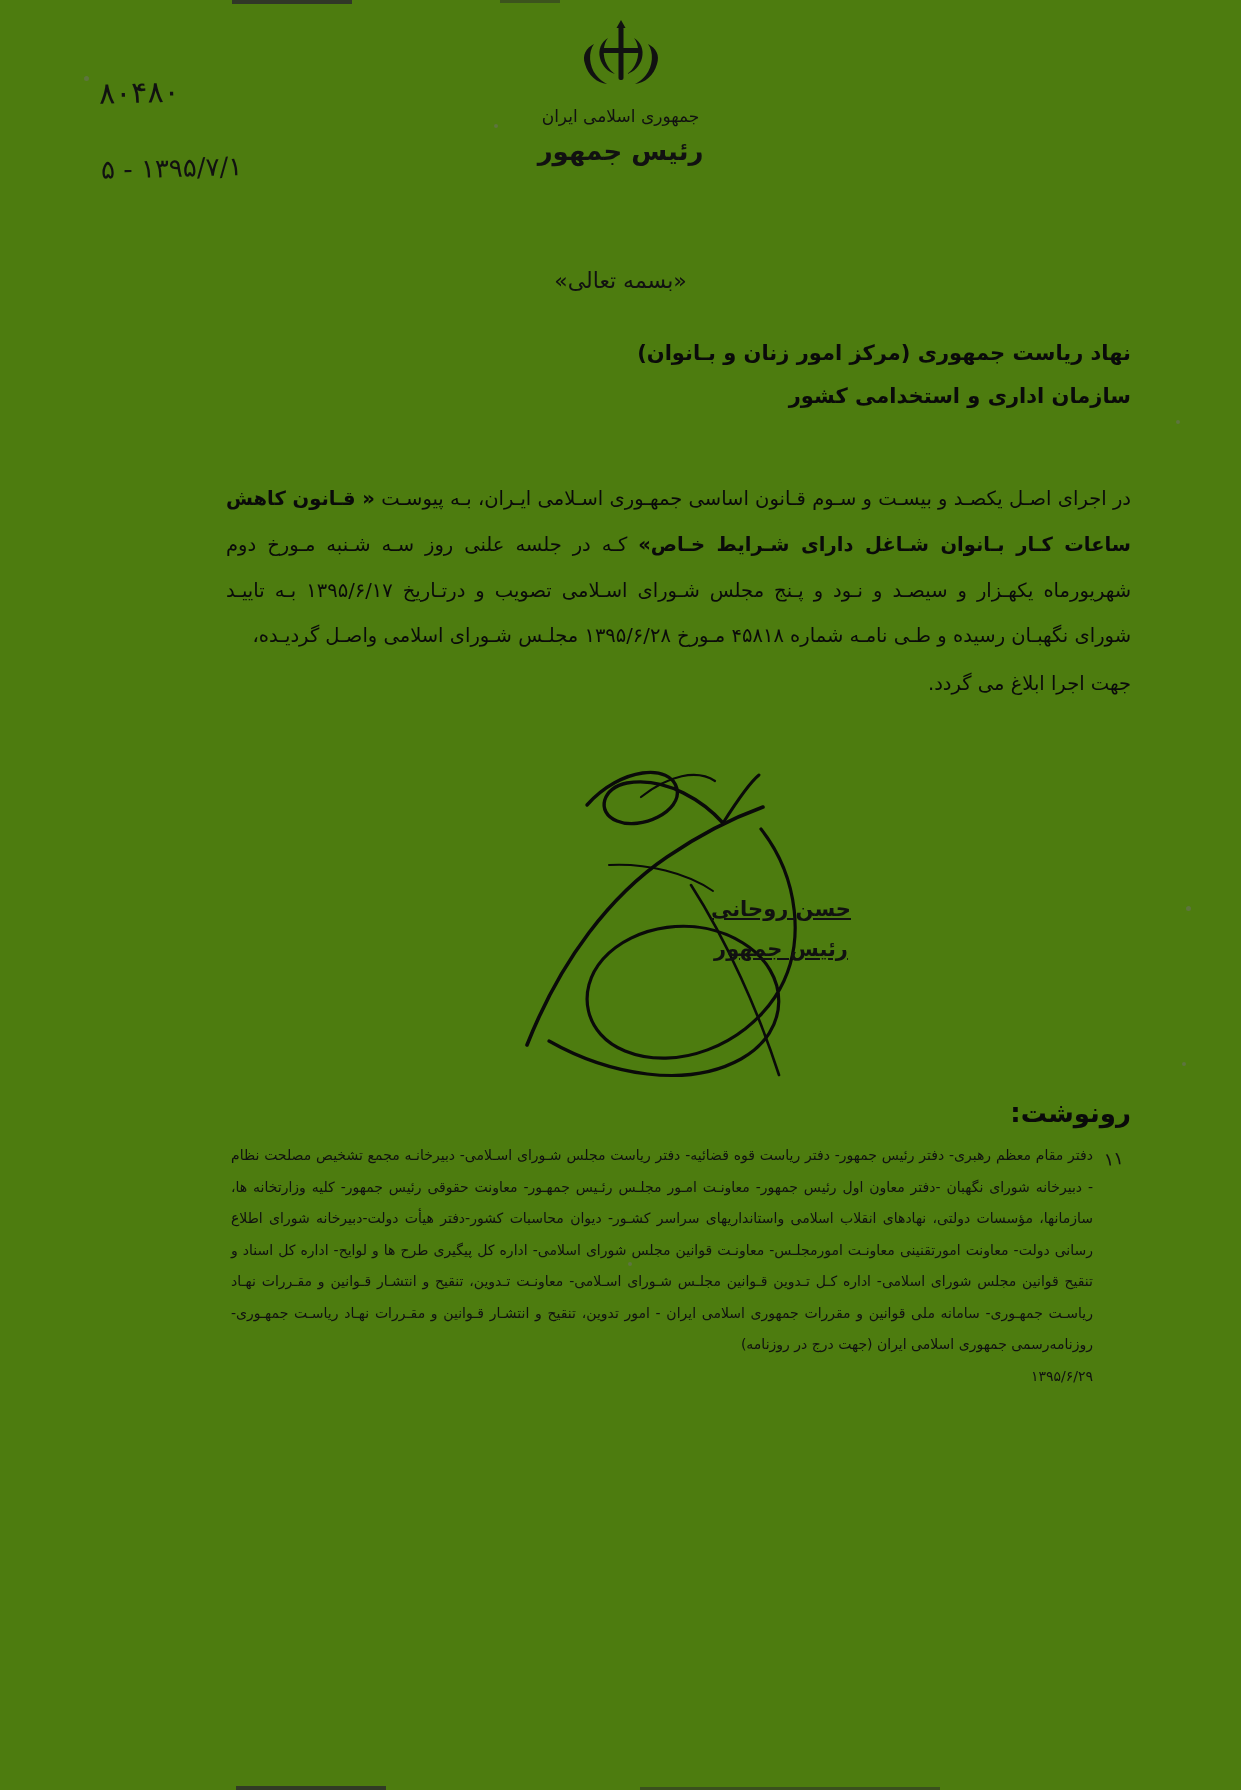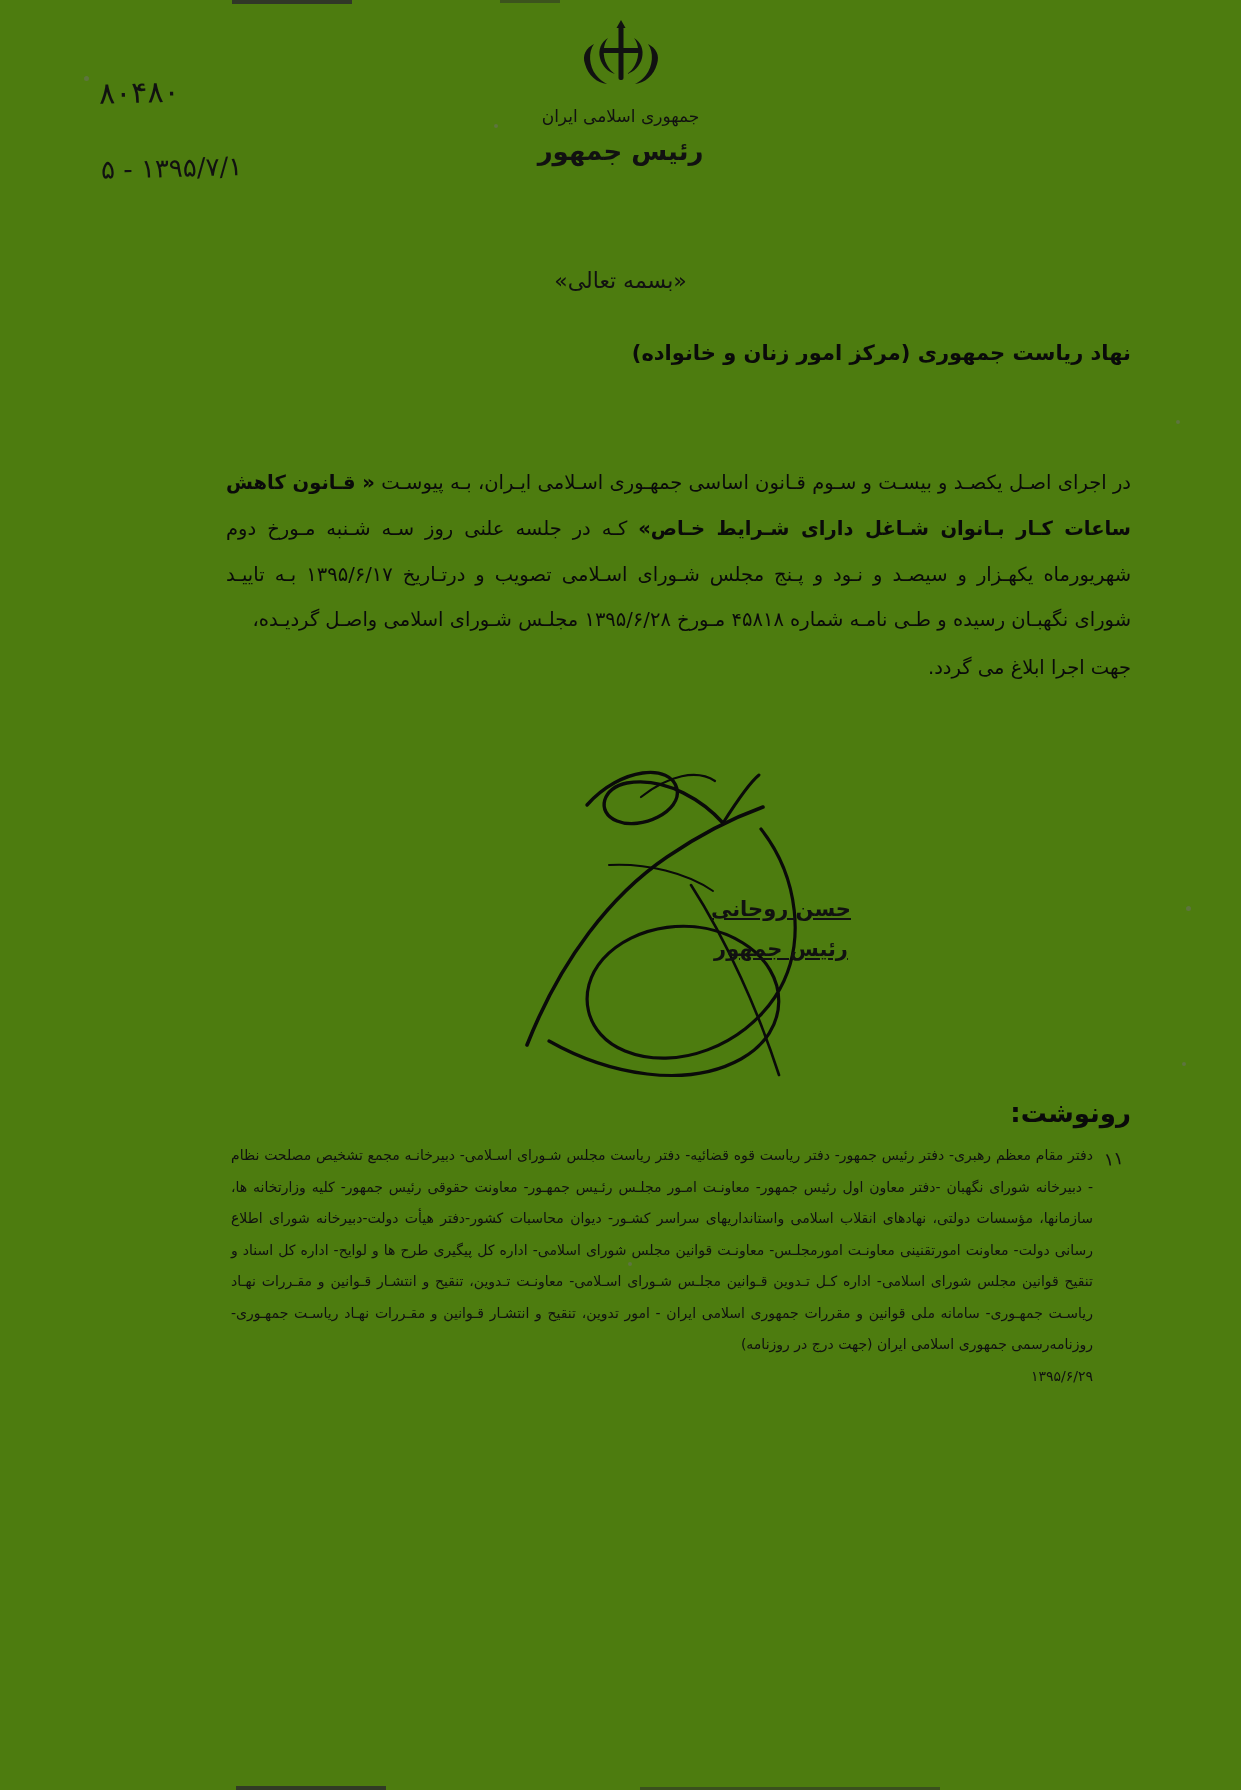--- a/index.html
+++ b/index.html
@@ -109,21 +109,21 @@
     width: 890px;
     text-align: right;
     font-size: 21px;
     font-weight: bold;
     line-height: 2.05;
     color: #0a0a0a;
   }
 
   .body-text {
     position: absolute;
-    top: 460px;
+    top: 476px;
     right: 110px;
     width: 905px;
     text-align: justify;
     text-align-last: right;
     font-size: 19.5px;
     line-height: 2.35;
     color: #0a0a0a;
     letter-spacing: .2px;
   }
   .body-text .law-title {
@@ -230,21 +230,22 @@
   </div>
 
   <div class="stamp">
     <div class="num">۸۰۴۸۰</div>
     <div class="date">۱۳۹۵/۷/۱ - ۵</div>
   </div>
 
   <div class="basmala">«بسمه تعالی»</div>
 
   <div class="addressee">
-    <div>نهاد ریاست جمهوری (مرکز امور زنان و خانواده)</div>
+    <div>نهاد ریاست جمهوری (مرکز امور زنان و بـانوان)</div>
+    <div>سازمان اداری و استخدامی کشور</div>
   </div>
 
   <div class="body-text">
     <p>
       <span>در اجرای اصـل یکصـد و بیسـت و سـوم قـانون اساسی جمهـوری اسـلامی ایـران، بـه پیوسـت </span><span class="law-title">« قـانون کاهش ساعات کـار بـانوان شـاغل دارای شـرایط خـاص»</span><span> کـه در جلسه علنی روز سـه شـنبه مـورخ دوم شهریورماه یکهـزار و سیصـد و نـود و پـنج مجلس شـورای اسـلامی تصویب و درتـاریخ ۱۳۹۵/۶/۱۷ بـه تاییـد شورای نگهبـان رسیده و طـی نامـه شماره ۴۵۸۱۸ مـورخ ۱۳۹۵/۶/۲۸ مجلـس شـورای اسلامی واصـل گردیـده،</span>
     </p>
     <p class="closing">جهت اجرا ابلاغ می گردد.</p>
   </div>
 
   <div class="signature-area">

